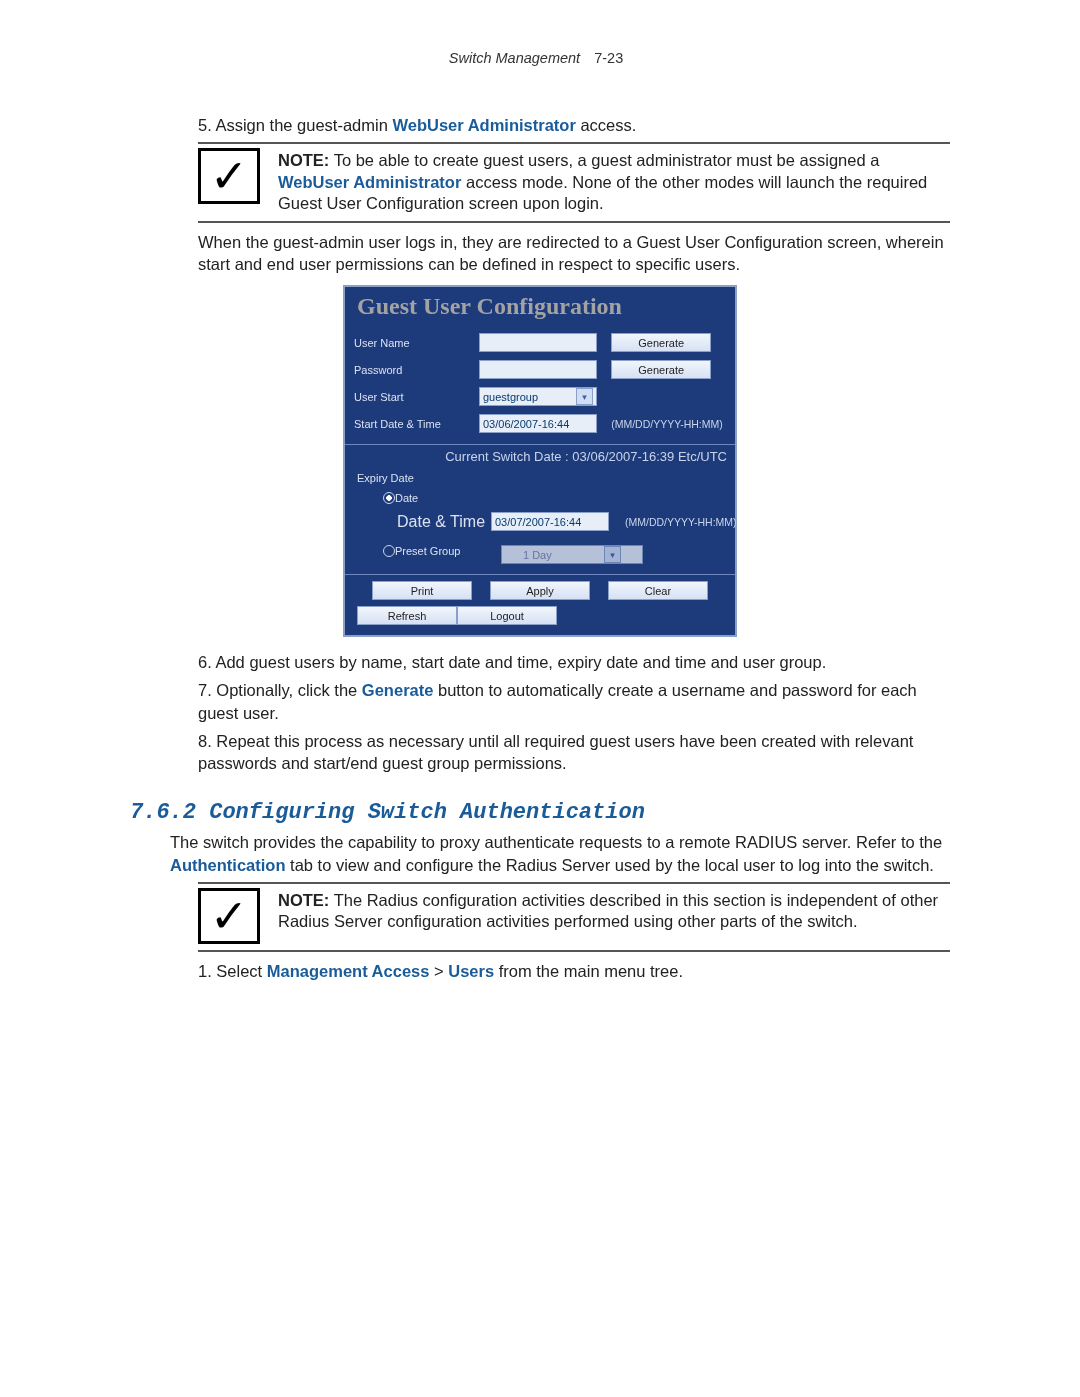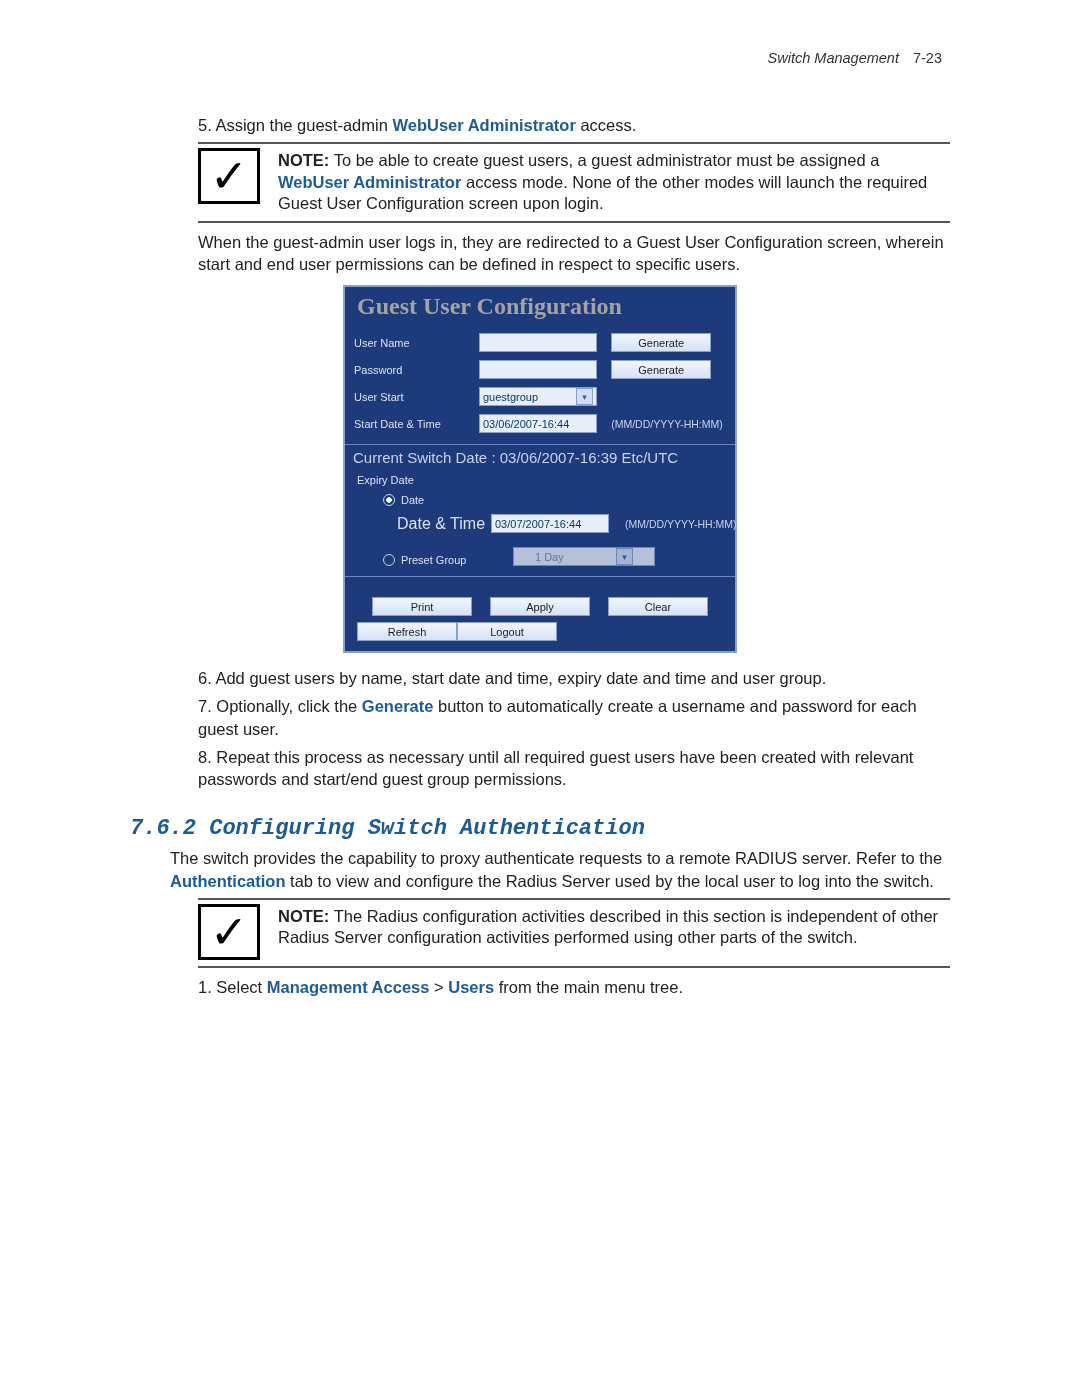--- a/index.html
+++ b/index.html
@@ -8,21 +8,21 @@
     background: #ffffff;
     font-family: Arial, Helvetica, sans-serif;
     color: #222;
     width: 1080px;
   }
   .page {
     padding: 50px 130px 60px 130px;
     box-sizing: border-box;
   }
   .header-right {
-    text-align: right;
+    text-align: center;
     font-size: 14.5px;
     color: #333;
     margin-bottom: 48px;
     padding-right: 8px;
   }
   .header-right .chapter {
     font-style: italic;
   }
   .header-right .pagenum {
     margin-left: 10px;
@@ -167,29 +167,28 @@
     color:#c8d4ea;
     font-size:10.5px;
     white-space:nowrap;
   }
   .ss-divider {
     height:1px;
     background:#6f87bf;
     margin:4px -8px;
   }
   .ss-center-line {
-    text-align:left;
-    font-size:15px;
+    text-align:right;
+    font-size:13px;
     color:#c8d4ea;
     margin: 4px 0 0 0;
   }
   .ss-radio-row {
     display:flex;
-    align-items:flex-end;
-    gap:6px;
+    align-items:flex-start;
     font-size:11px;
     color:#dbe3f2;
     margin:8px 0 2px 4px;
   }
   .ss-radio {
     width:10px;
     height:10px;
     border-radius:50%;
     border:1px solid #c8d4ea;
     background:#1d3a7a;
@@ -197,21 +196,21 @@
   }
   .ss-radio.sel {
     background: radial-gradient(circle,#fff 38%,#1d3a7a 42%);
   }
   .ss-sub-indent { padding-left: 26px; }
   .ss-row-flex { display:flex; align-items:center; gap:8px; }
   .ss-bottom-btns {
     display:flex;
     gap:18px;
     justify-content:center;
-    margin-top:20px;
+    margin-top:6px;
   }
   .ss-bottom-row2 {
     display:flex;
     justify-content:flex-start;
     margin-top:6px;
     padding: 0 4px;
   }
   .ss-preset-select {
     background: #e8eef8;
     border: 1px solid #8aa0c8;

